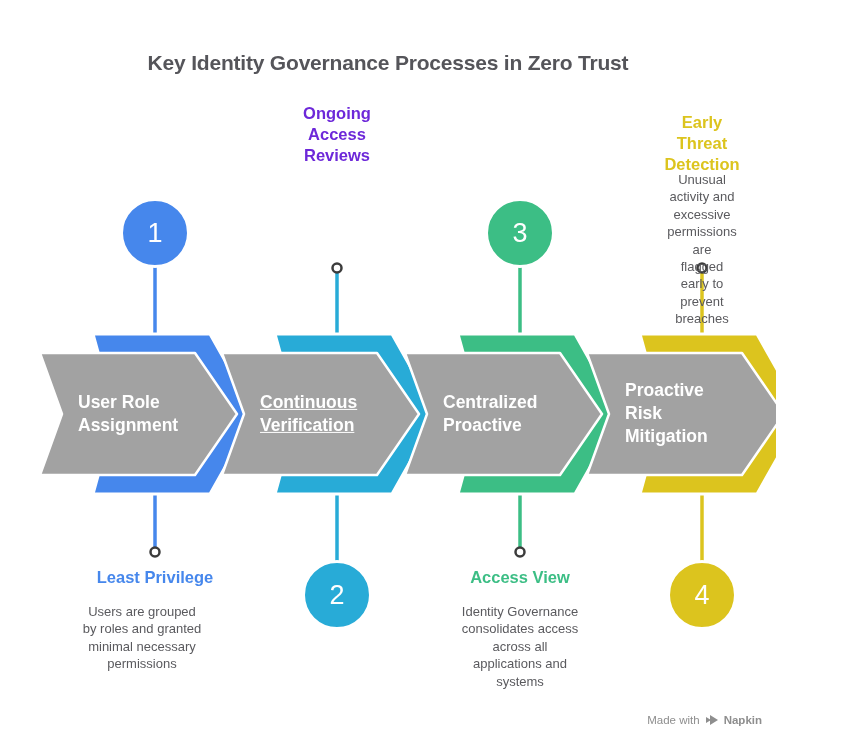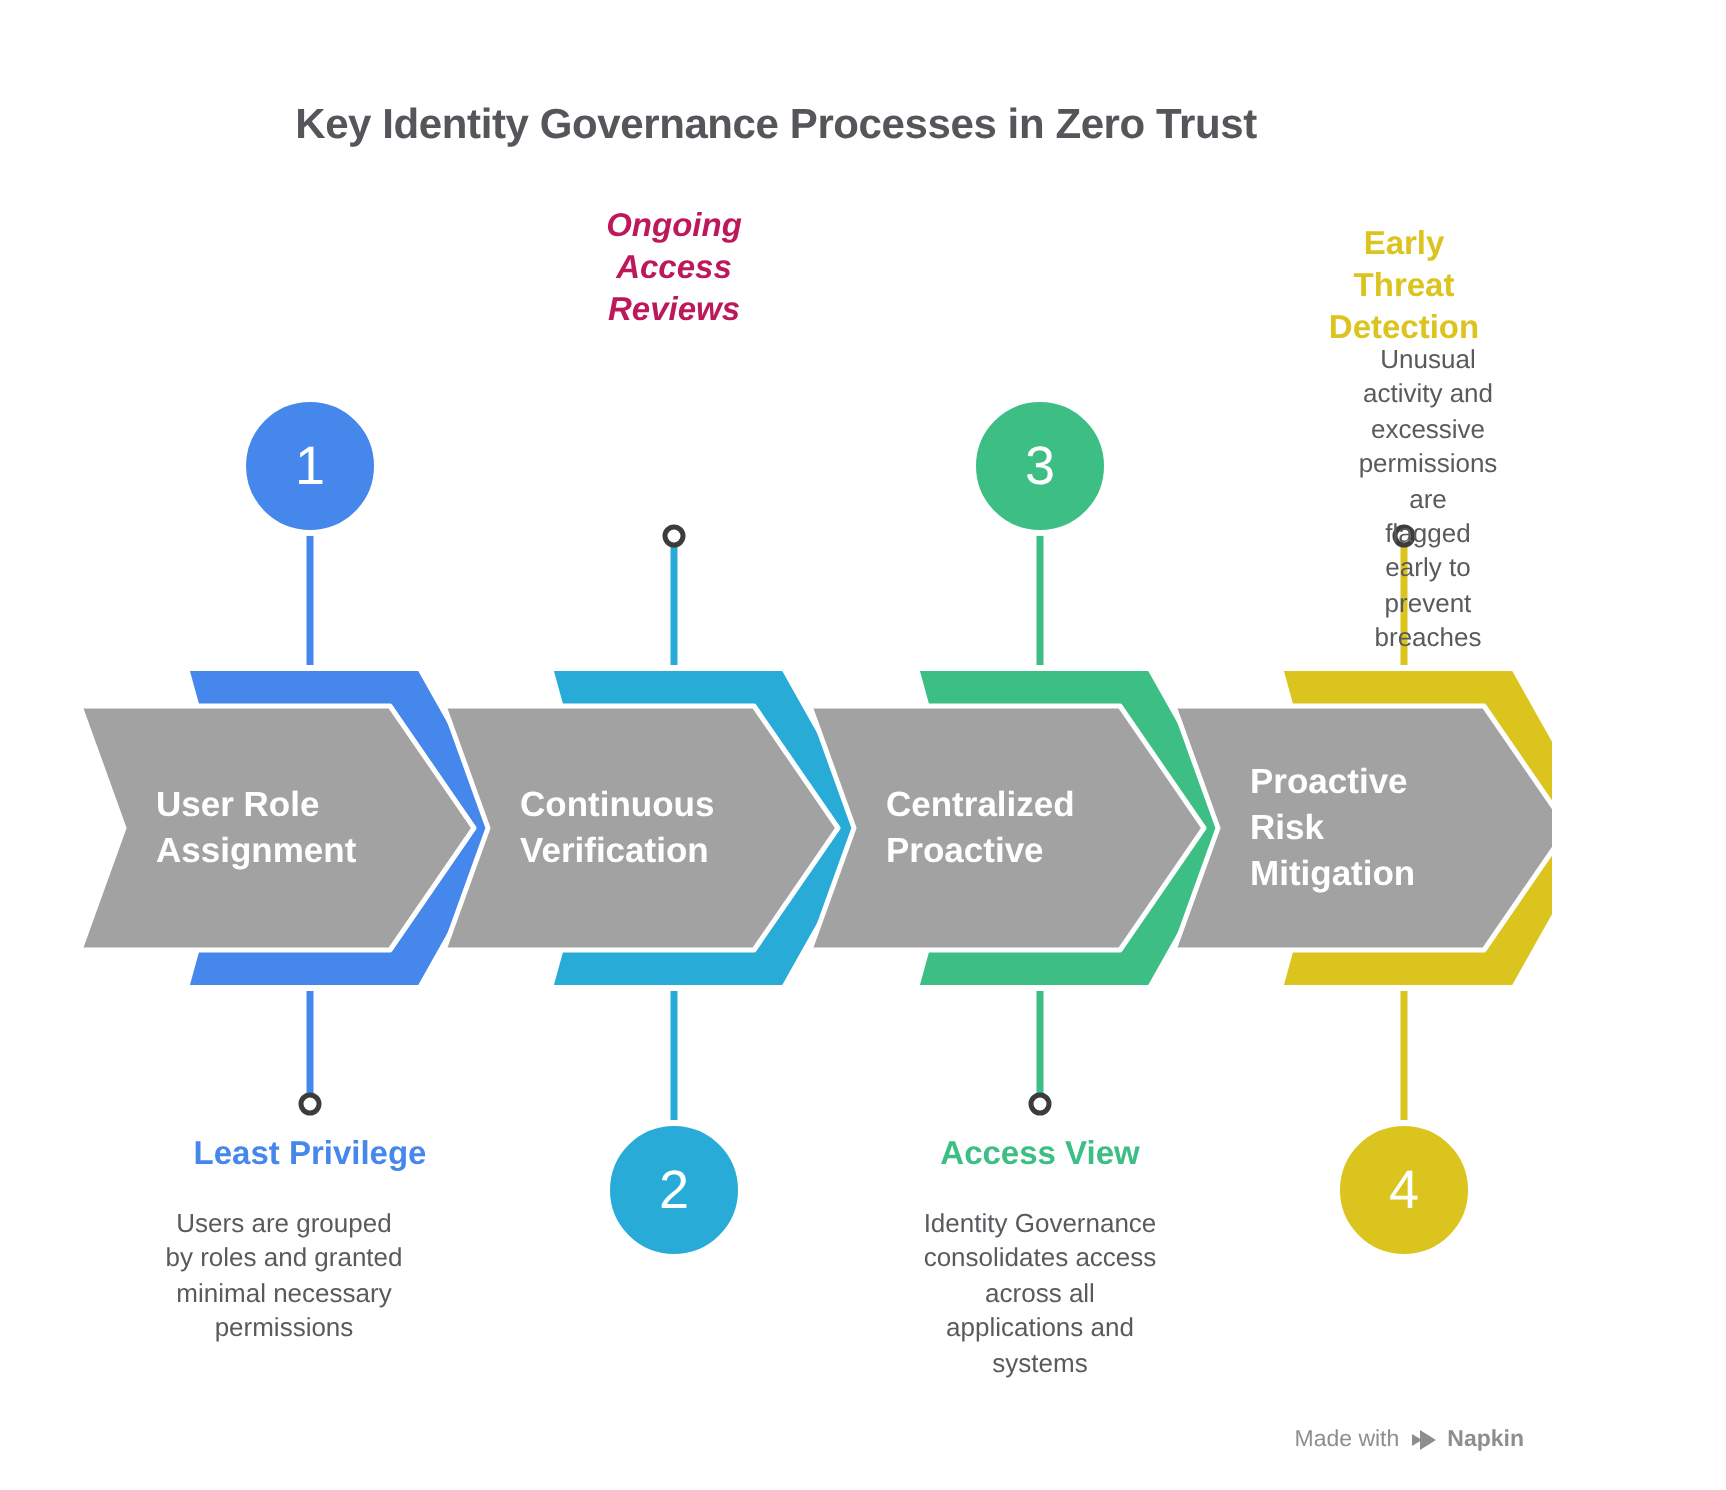--- a/index.html
+++ b/index.html
@@ -82,35 +82,35 @@
   </div>
   <div class="num-circle" style="left: 485px; top: 198px; background-color: rgb(60, 190, 133);">
     <span>3</span>
   </div>
   <div class="num-circle" style="left: 667px; top: 560px; background-color: rgb(220, 196, 30);">
     <span>4</span>
   </div>
 
   <div class="arrow-label" style="left:78px;">User Role
 Assignment</div>
-  <div class="arrow-label" style="left:260px;">Continuous
+  <div class="arrow-label" style="left:260px;text-decoration:underline;">Continuous
 Verification</div>
   <div class="arrow-label" style="left:443px;">Centralized
 Proactive</div>
   <div class="arrow-label" style="left:625px;">Proactive
 Risk
 Mitigation</div>
 
-  <div class="callout-heading" style="left: 337px; top: 103px; color: #be185d; font-style: italic;">Ongoing
+  <div class="callout-heading" style="left: 337px; top: 103px; color: #6d28d9;">Ongoing
 Access
 Reviews</div>
 
   <div class="callout-heading" style="left: 702px; top: 112px; color: rgb(220, 196, 30);">Early Threat
 Detection</div>
-  <div class="callout-desc" style="left:702px;top:171px;margin-left:12px;">Unusual activity and
+  <div class="callout-desc" style="left:702px;top:171px;">Unusual activity and
 excessive
 permissions are
 flagged early to
 prevent breaches</div>
 
   <div class="callout-heading" style="left: 155px; top: 567px; color: rgb(70, 135, 236);">Least Privilege</div>
   <div class="callout-desc" style="left:142px;top:603px;">Users are grouped
 by roles and granted
 minimal necessary
 permissions</div>

